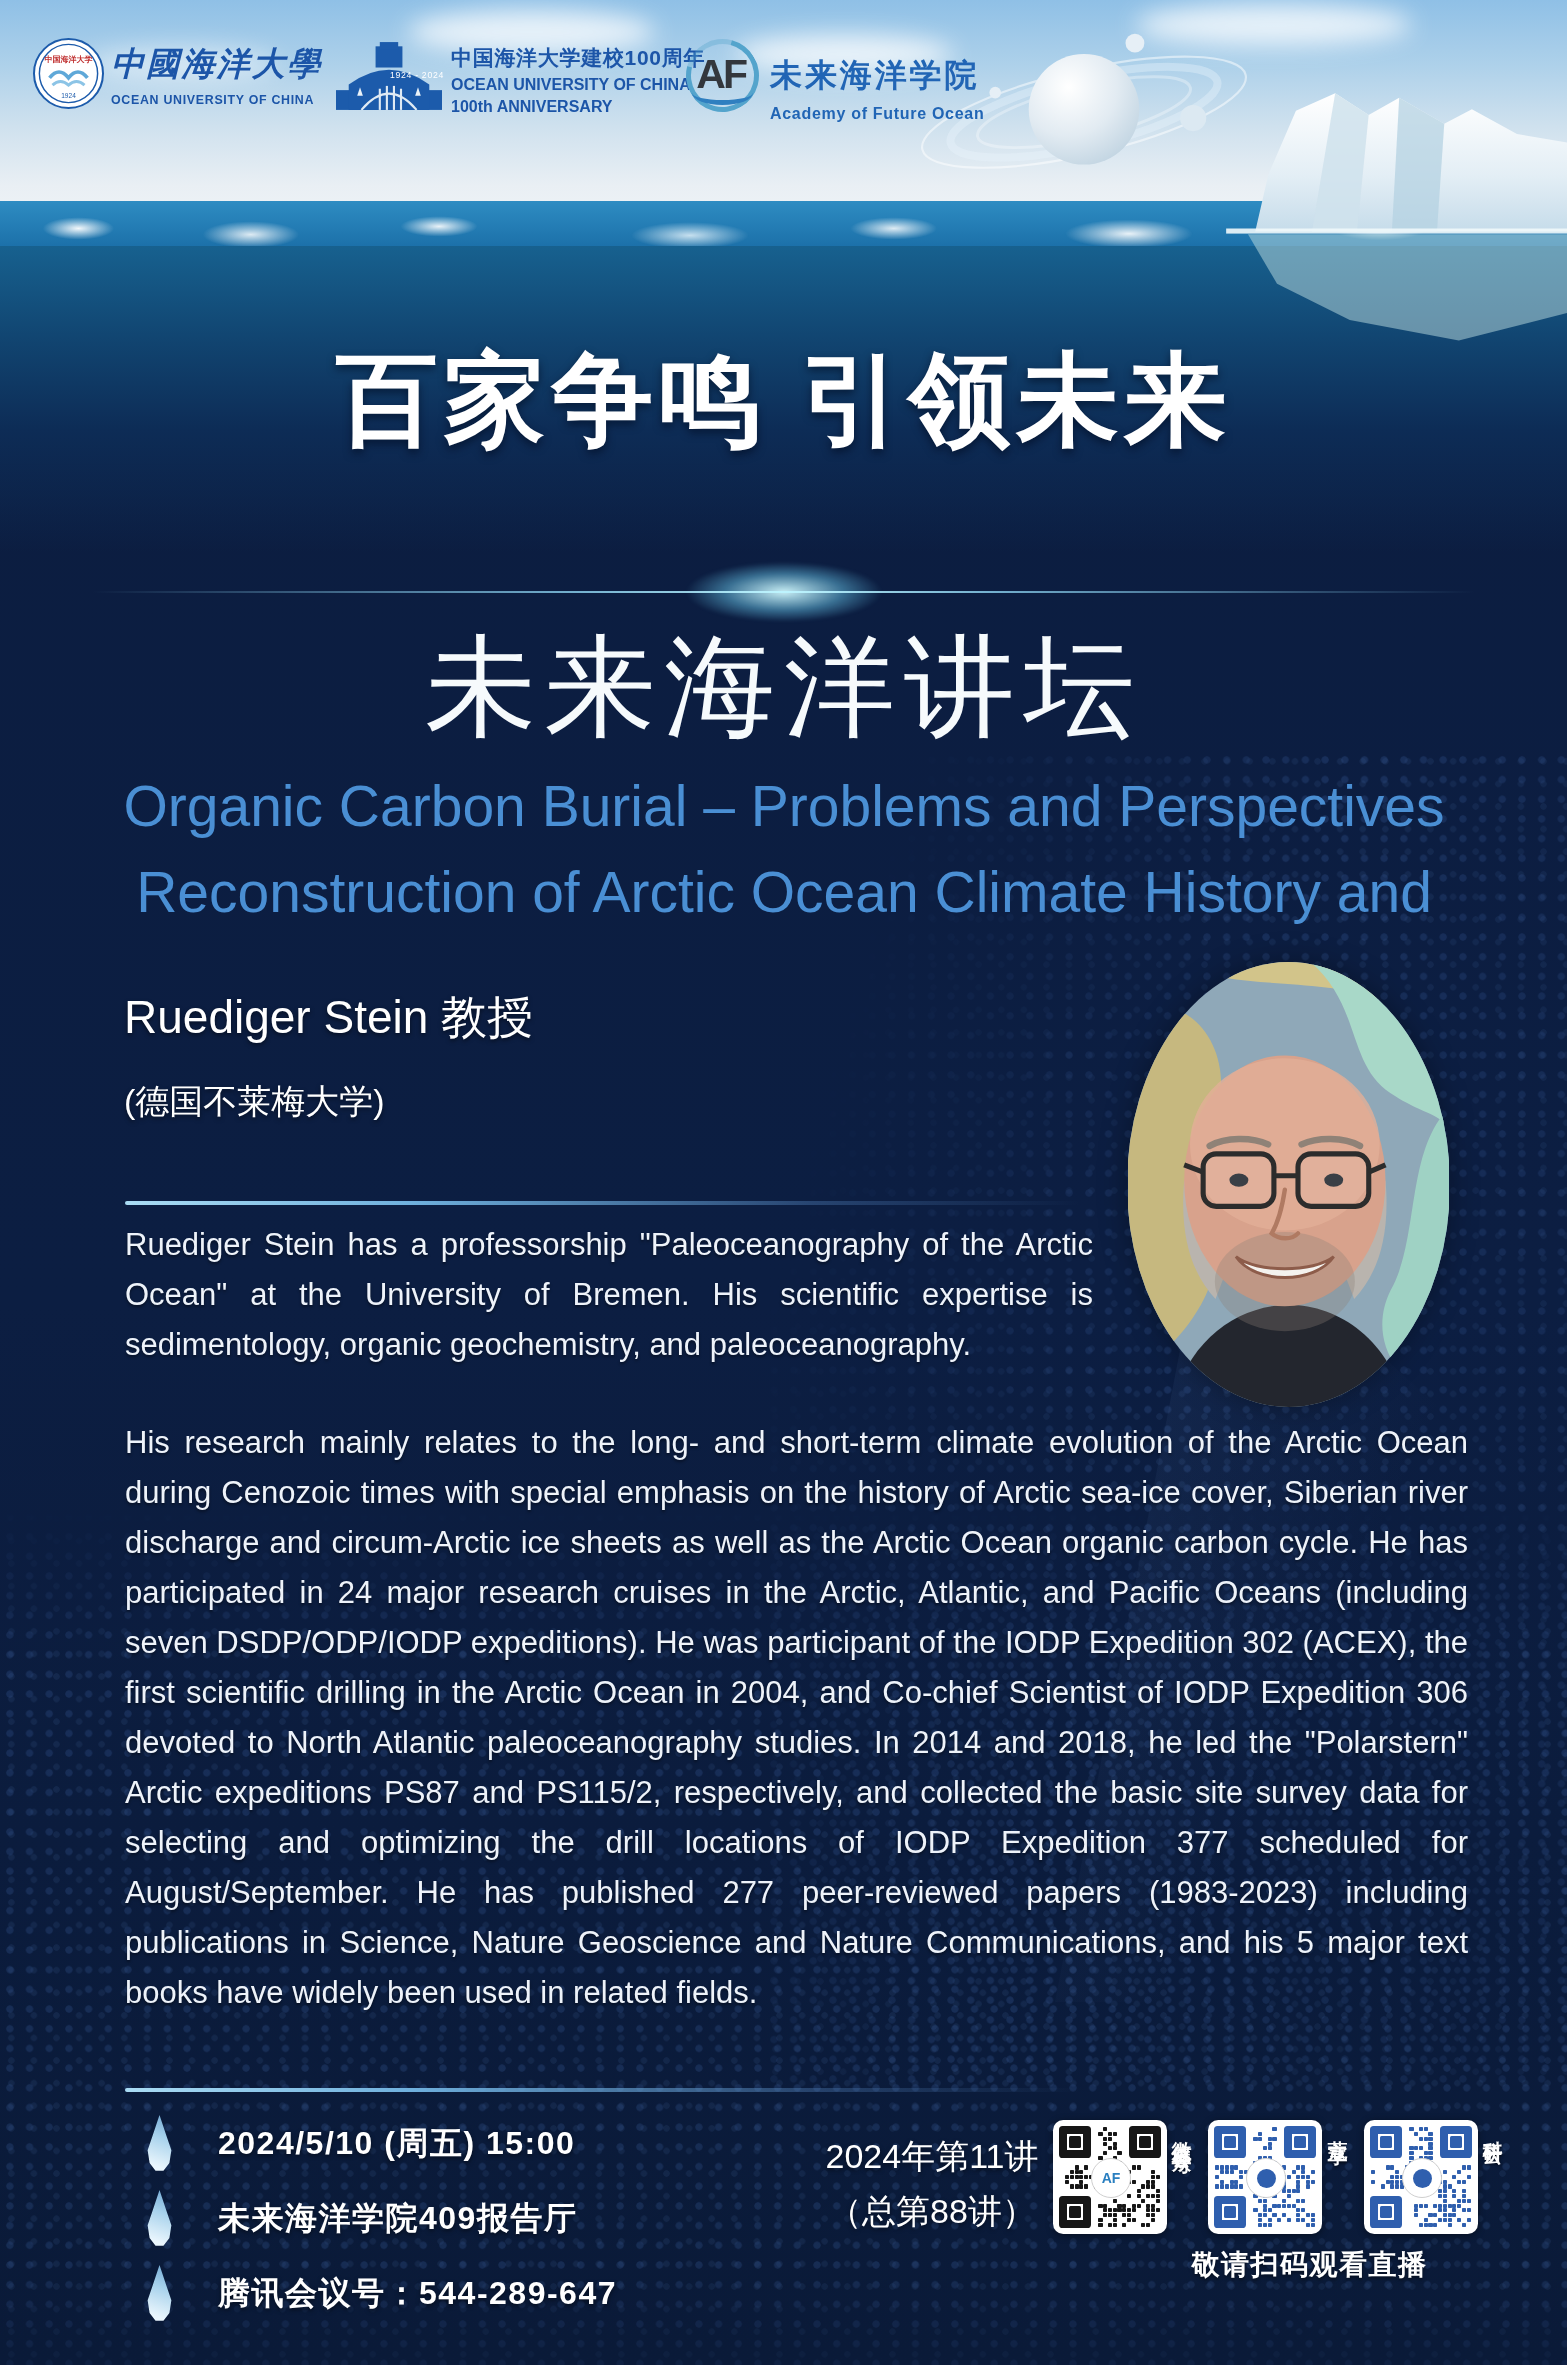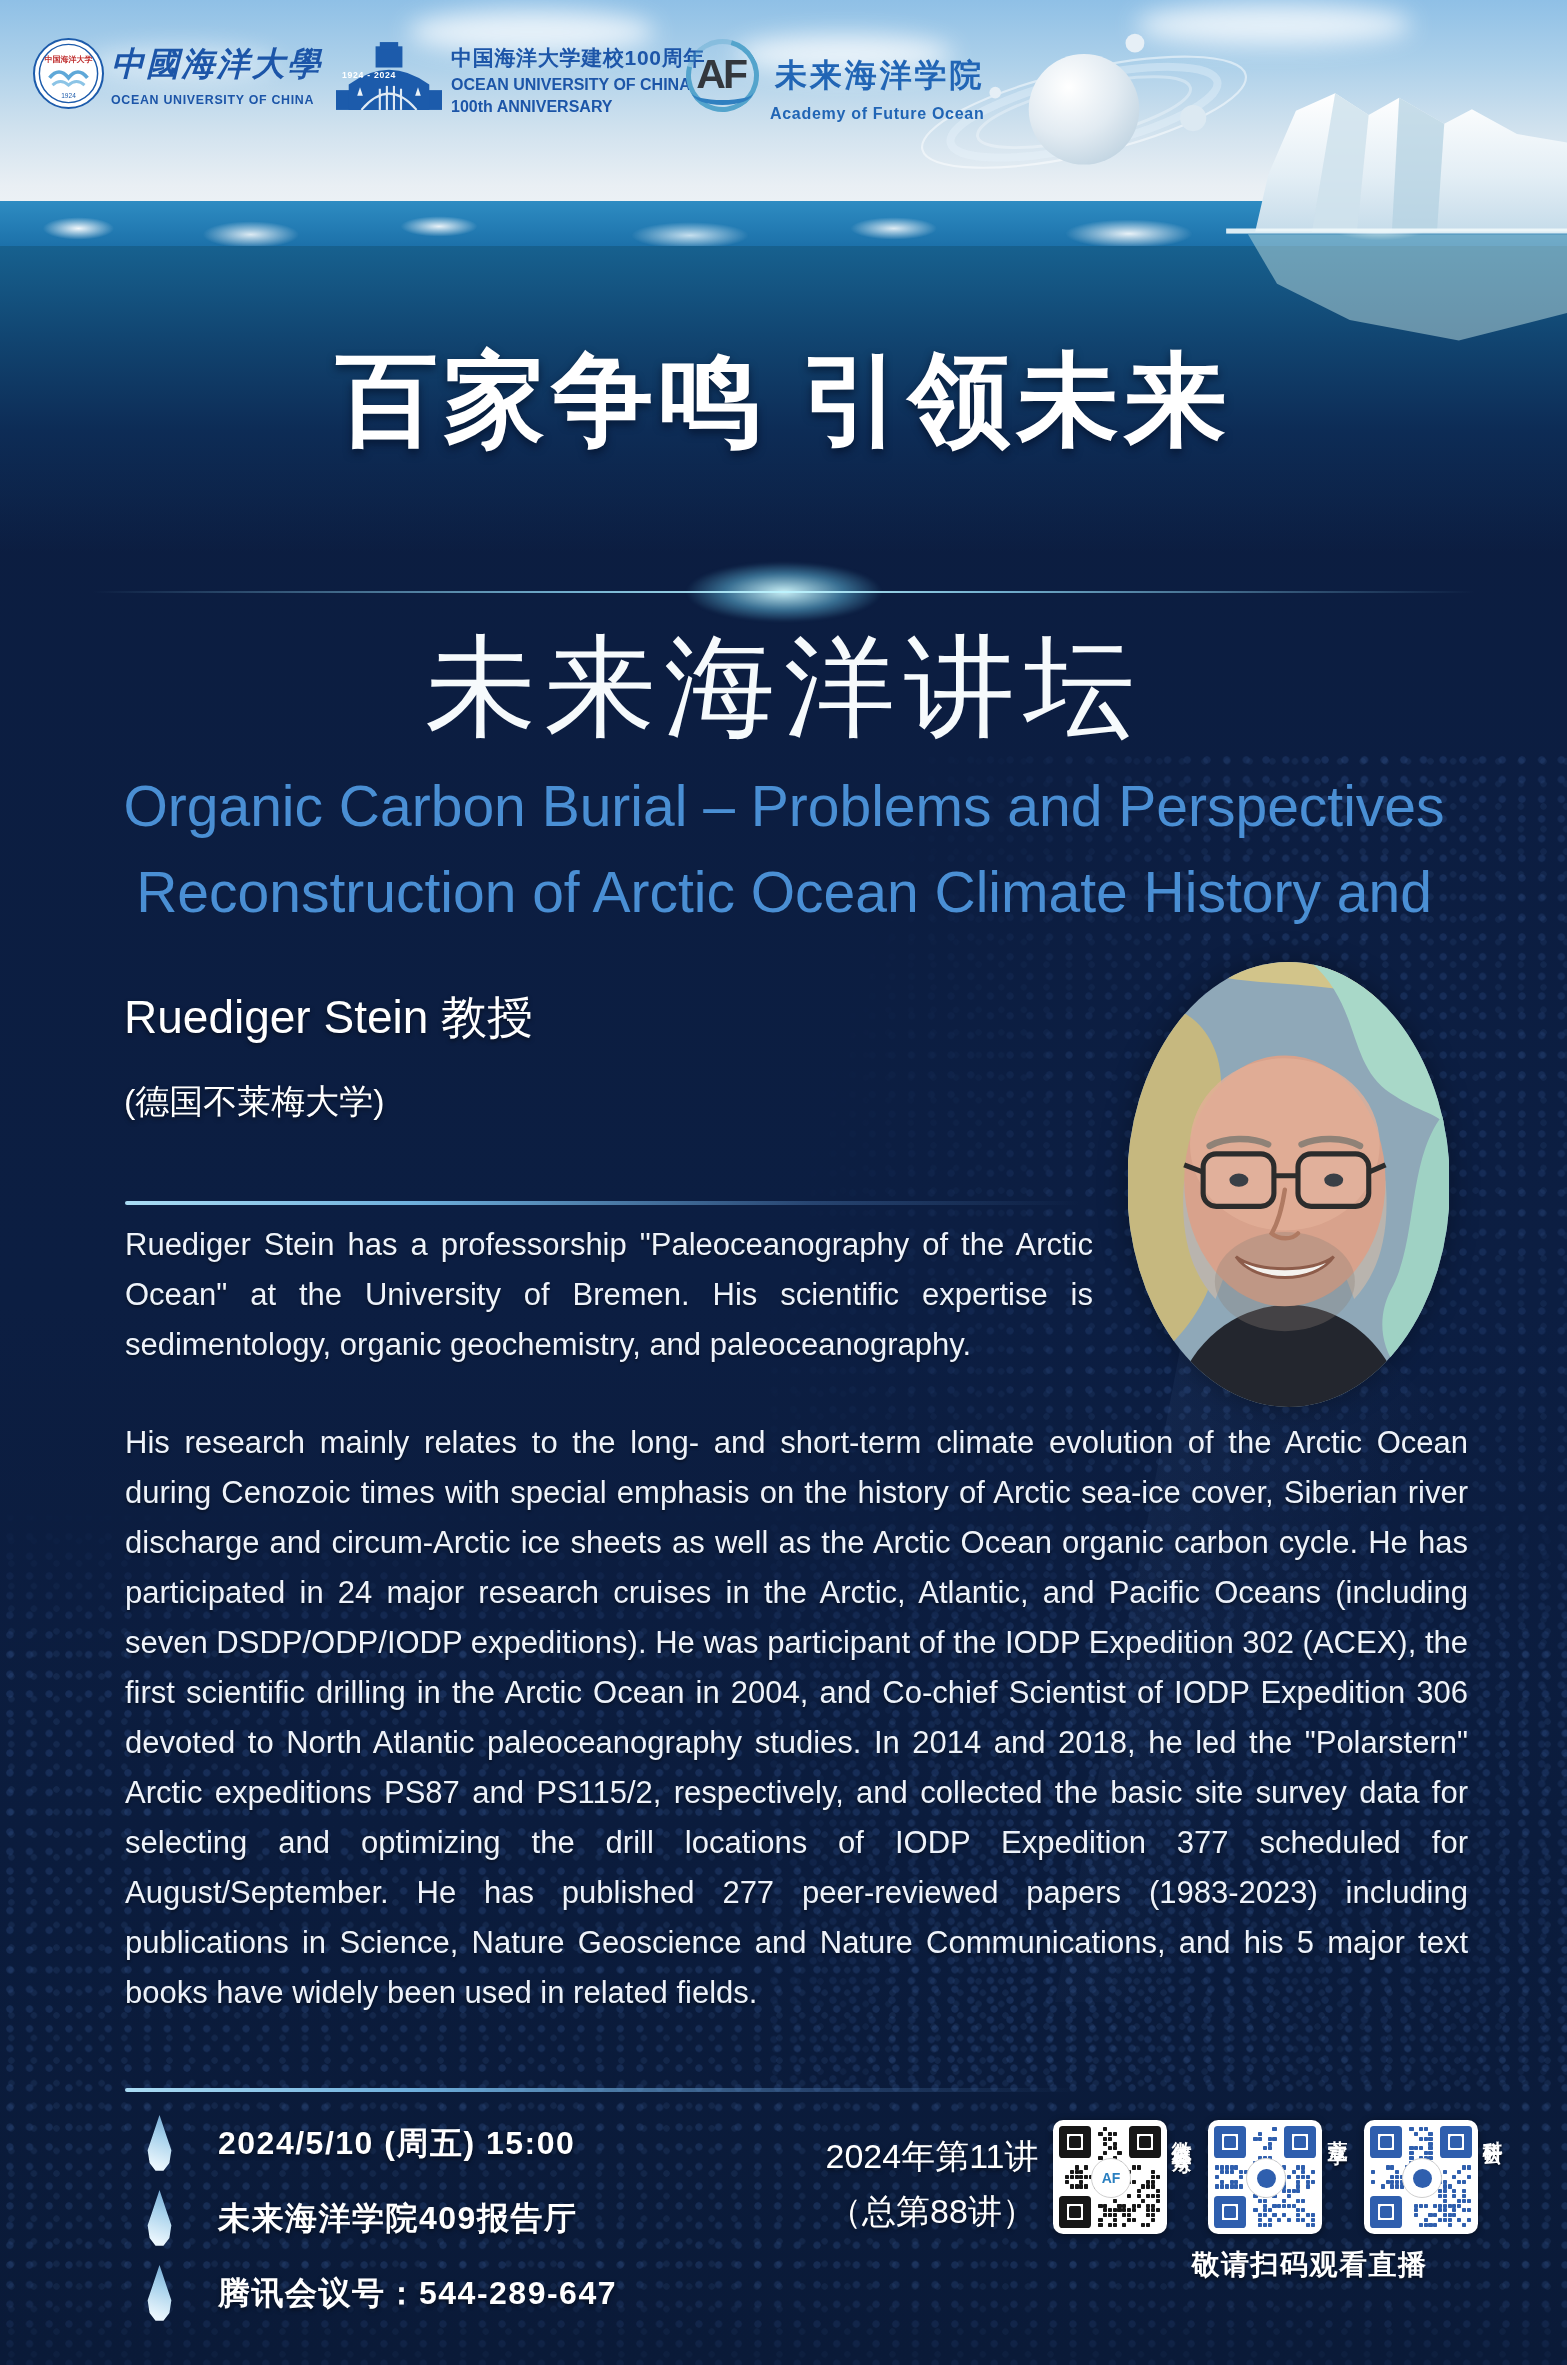--- a/index.html
+++ b/index.html
@@ -29,35 +29,35 @@
 
   
   .logos{position:absolute;left:0;top:0;width:1568px;height:138px;}
   .ouc-badge{position:absolute;left:33px;top:38px;width:71px;height:71px;border-radius:50%;
     background:#fff;border:2.2px solid #1c5bab;box-sizing:border-box;overflow:hidden;}
   .ouc-badge svg{display:block;}
   .ouc-text{position:absolute;left:111px;top:42px;color:#1c55a8;}
   .ouc-cn{font-size:33px;font-weight:700;letter-spacing:2.2px;font-style:italic;}
   .ouc-en{font-size:12.4px;font-weight:700;letter-spacing:0.7px;margin-top:5.8px;}
   .cent-building{position:absolute;left:336px;top:42px;width:106px;height:68px;}
-  .cent-years{position:absolute;left:316px;top:70px;width:106px;text-align:center;
-    color:#fff;font-size:8.7px;font-weight:700;letter-spacing:0.7px;}
+  .cent-years{position:absolute;left:338px;top:70px;width:106px;text-align:right;
+    color:#fff;font-size:8.7px;font-weight:400;letter-spacing:0.7px;}
   .cent-text{position:absolute;left:451px;top:44px;color:#1c55a8;}
   .cent-cn{font-size:21px;font-weight:700;letter-spacing:0.7px;}
   .cent-en{font-size:16px;font-weight:700;margin-top:4.4px;}
   .cent-ann{font-size:16px;font-weight:700;margin-top:3.6px;}
   .afo-mark{position:absolute;left:686px;top:39px;width:73px;height:73px;}
   .afo-ring{position:absolute;inset:0;border-radius:50%;border:5.1px solid #54a4cc;
     border-top-color:rgba(84,164,204,.35);transform:rotate(-30deg);}
   .afo-letters{position:absolute;left:10.2px;top:11.6px;font-size:41px;font-weight:900;color:#33373d;
     letter-spacing:-2.9px;}
   .afo-swoosh{position:absolute;left:5.8px;top:42px;width:61px;height:19px;border-radius:50%;
     border-bottom:5.8px solid #2f7fc0;border-left-color:transparent;border-top:none;}
   .afo-text{position:absolute;left:770px;top:54px;color:#2165b5;}
-  .afo-cn{font-size:32px;font-weight:600;letter-spacing:2.9px;text-align:right;}
+  .afo-cn{font-size:32px;font-weight:600;letter-spacing:2.9px;}
   .afo-en{font-size:16px;font-weight:700;letter-spacing:0.7px;margin-top:6.6px;}
 
   
   .series{position:absolute;left:0;top:268px;width:1568px;text-align:center;
     font-size:46px;font-weight:700;letter-spacing:2.2px;color:#5aa6e0;
     background:linear-gradient(180deg,#8ed0f5 5%,#4f9ade 55%,#2d7bc6 100%);
     -webkit-background-clip:text;background-clip:text;-webkit-text-fill-color:transparent;
     filter:drop-shadow(0 2.9px 2.2px rgba(0,15,40,.75));}
   .main-title{position:absolute;left:0;top:333px;width:1568px;text-align:center;
     font-size:102px;font-weight:900;letter-spacing:5.8px;color:#ffffff;

